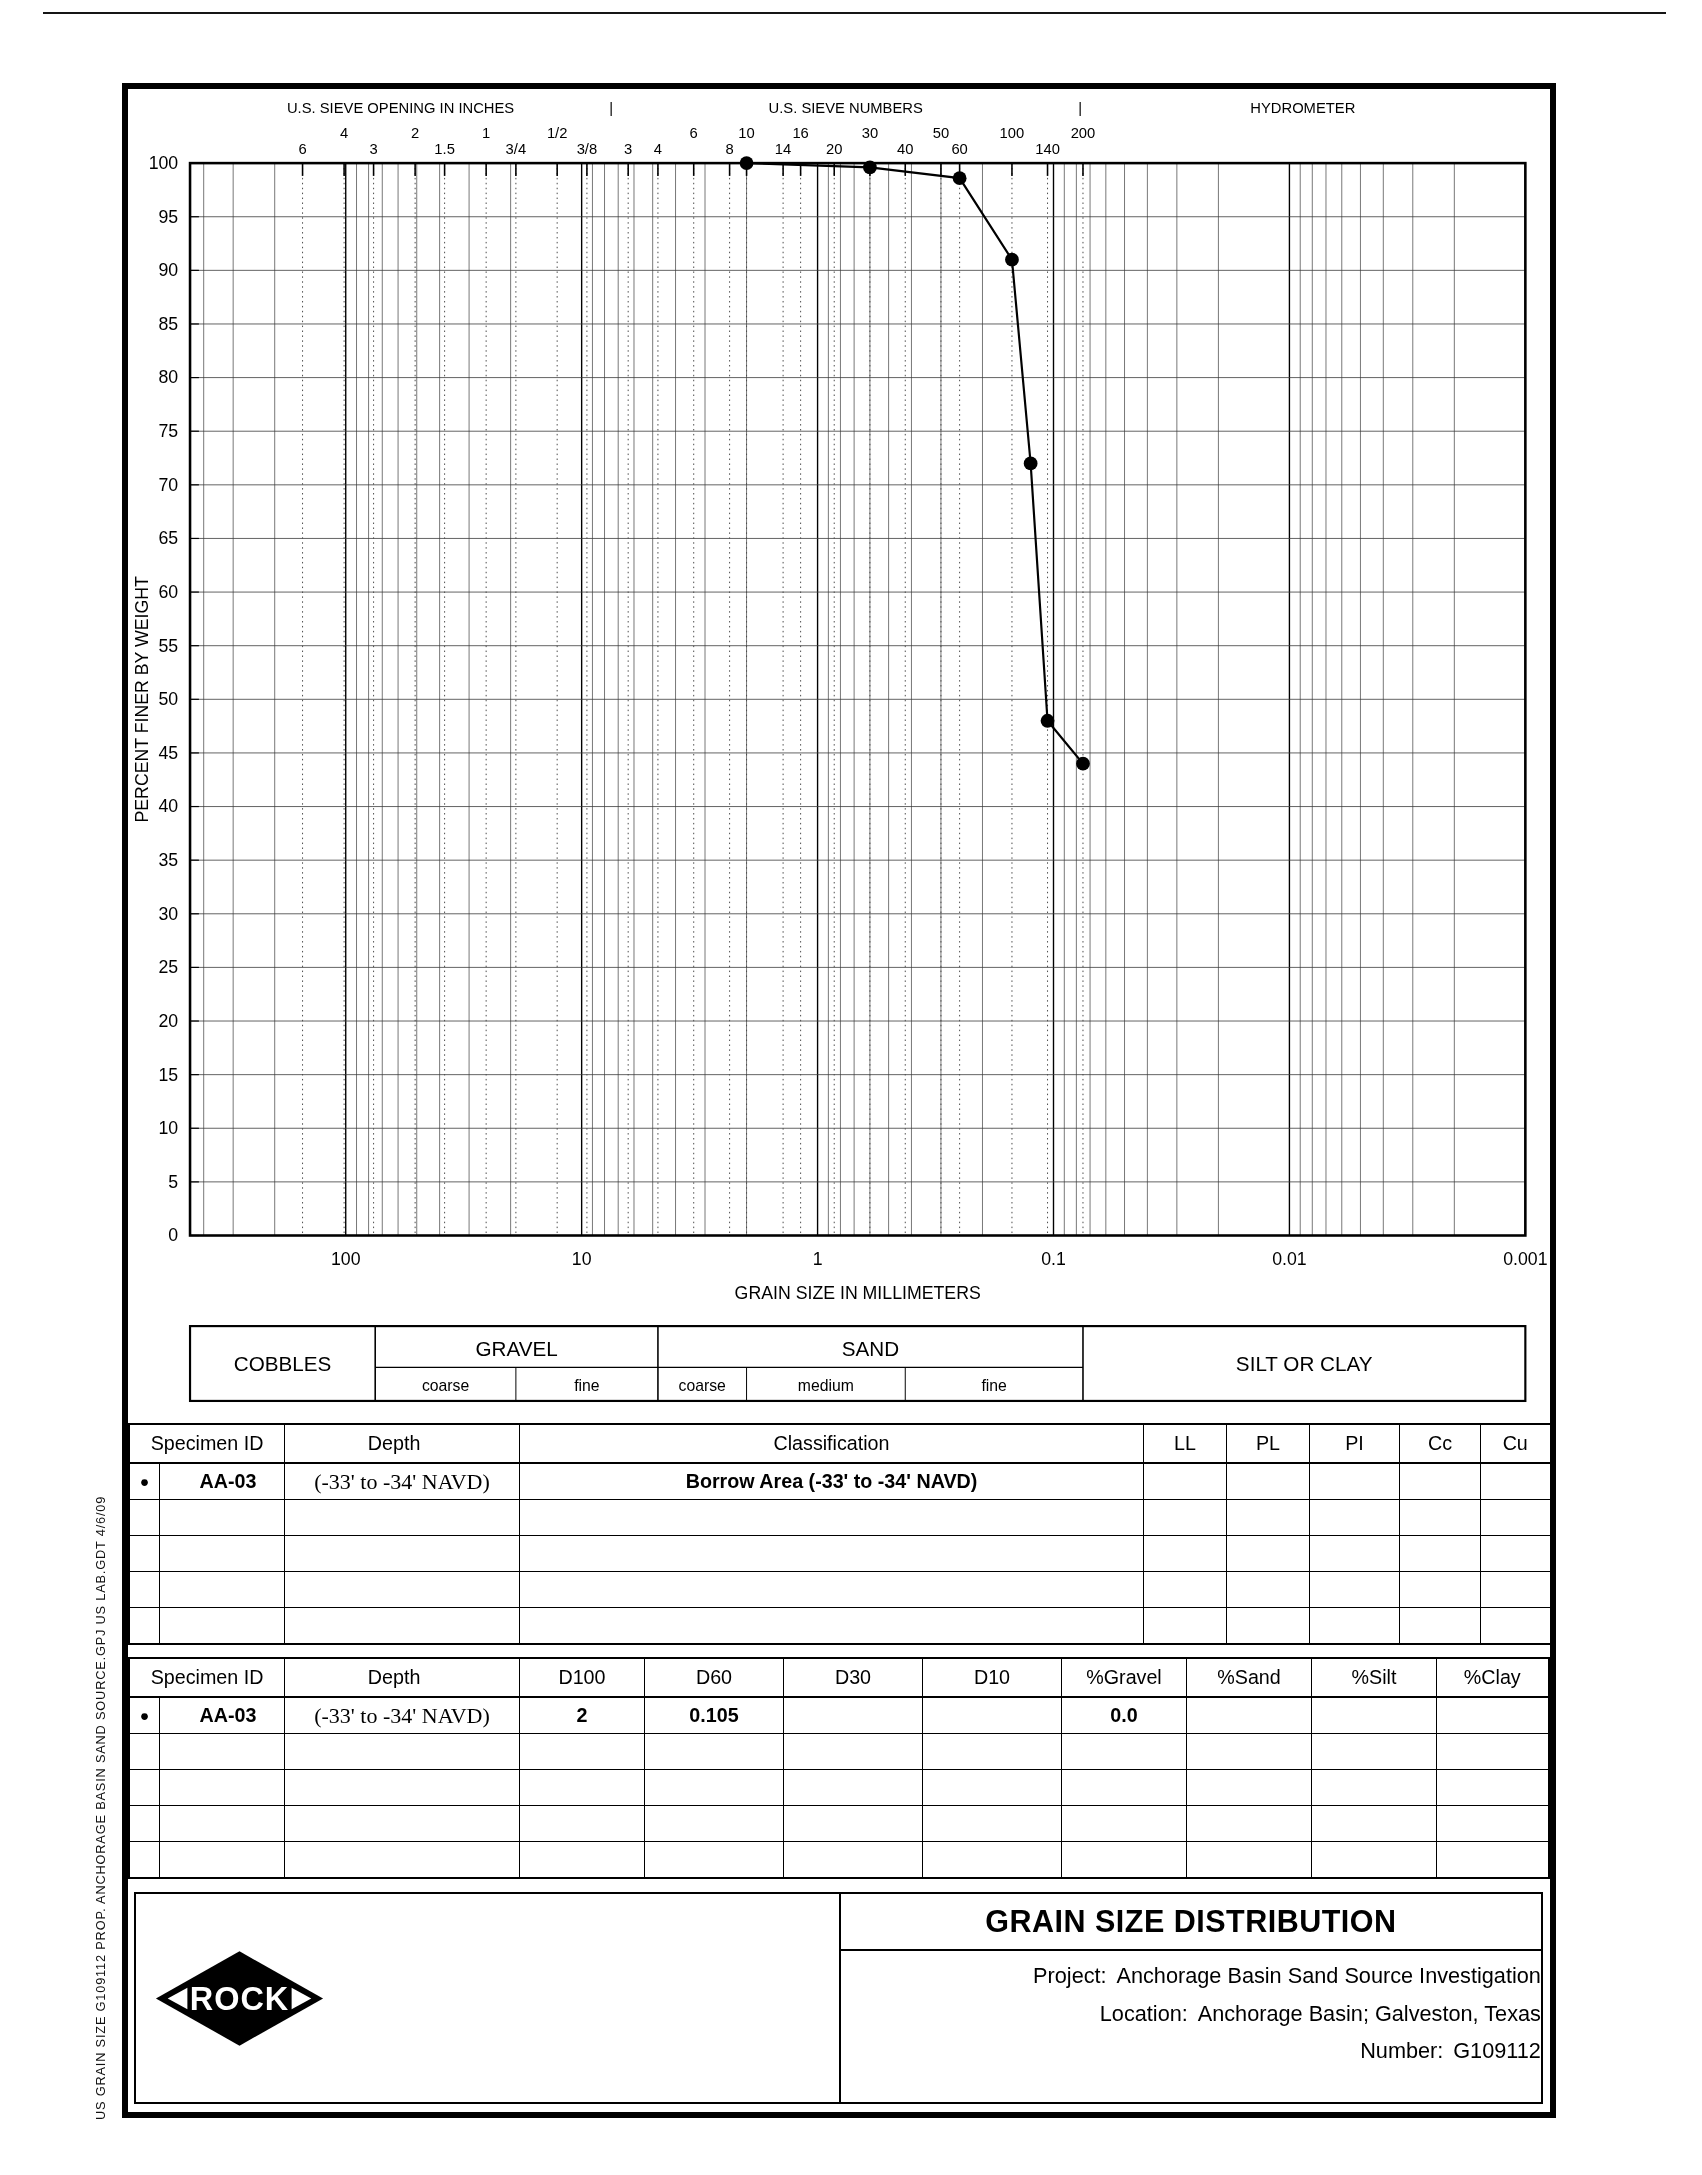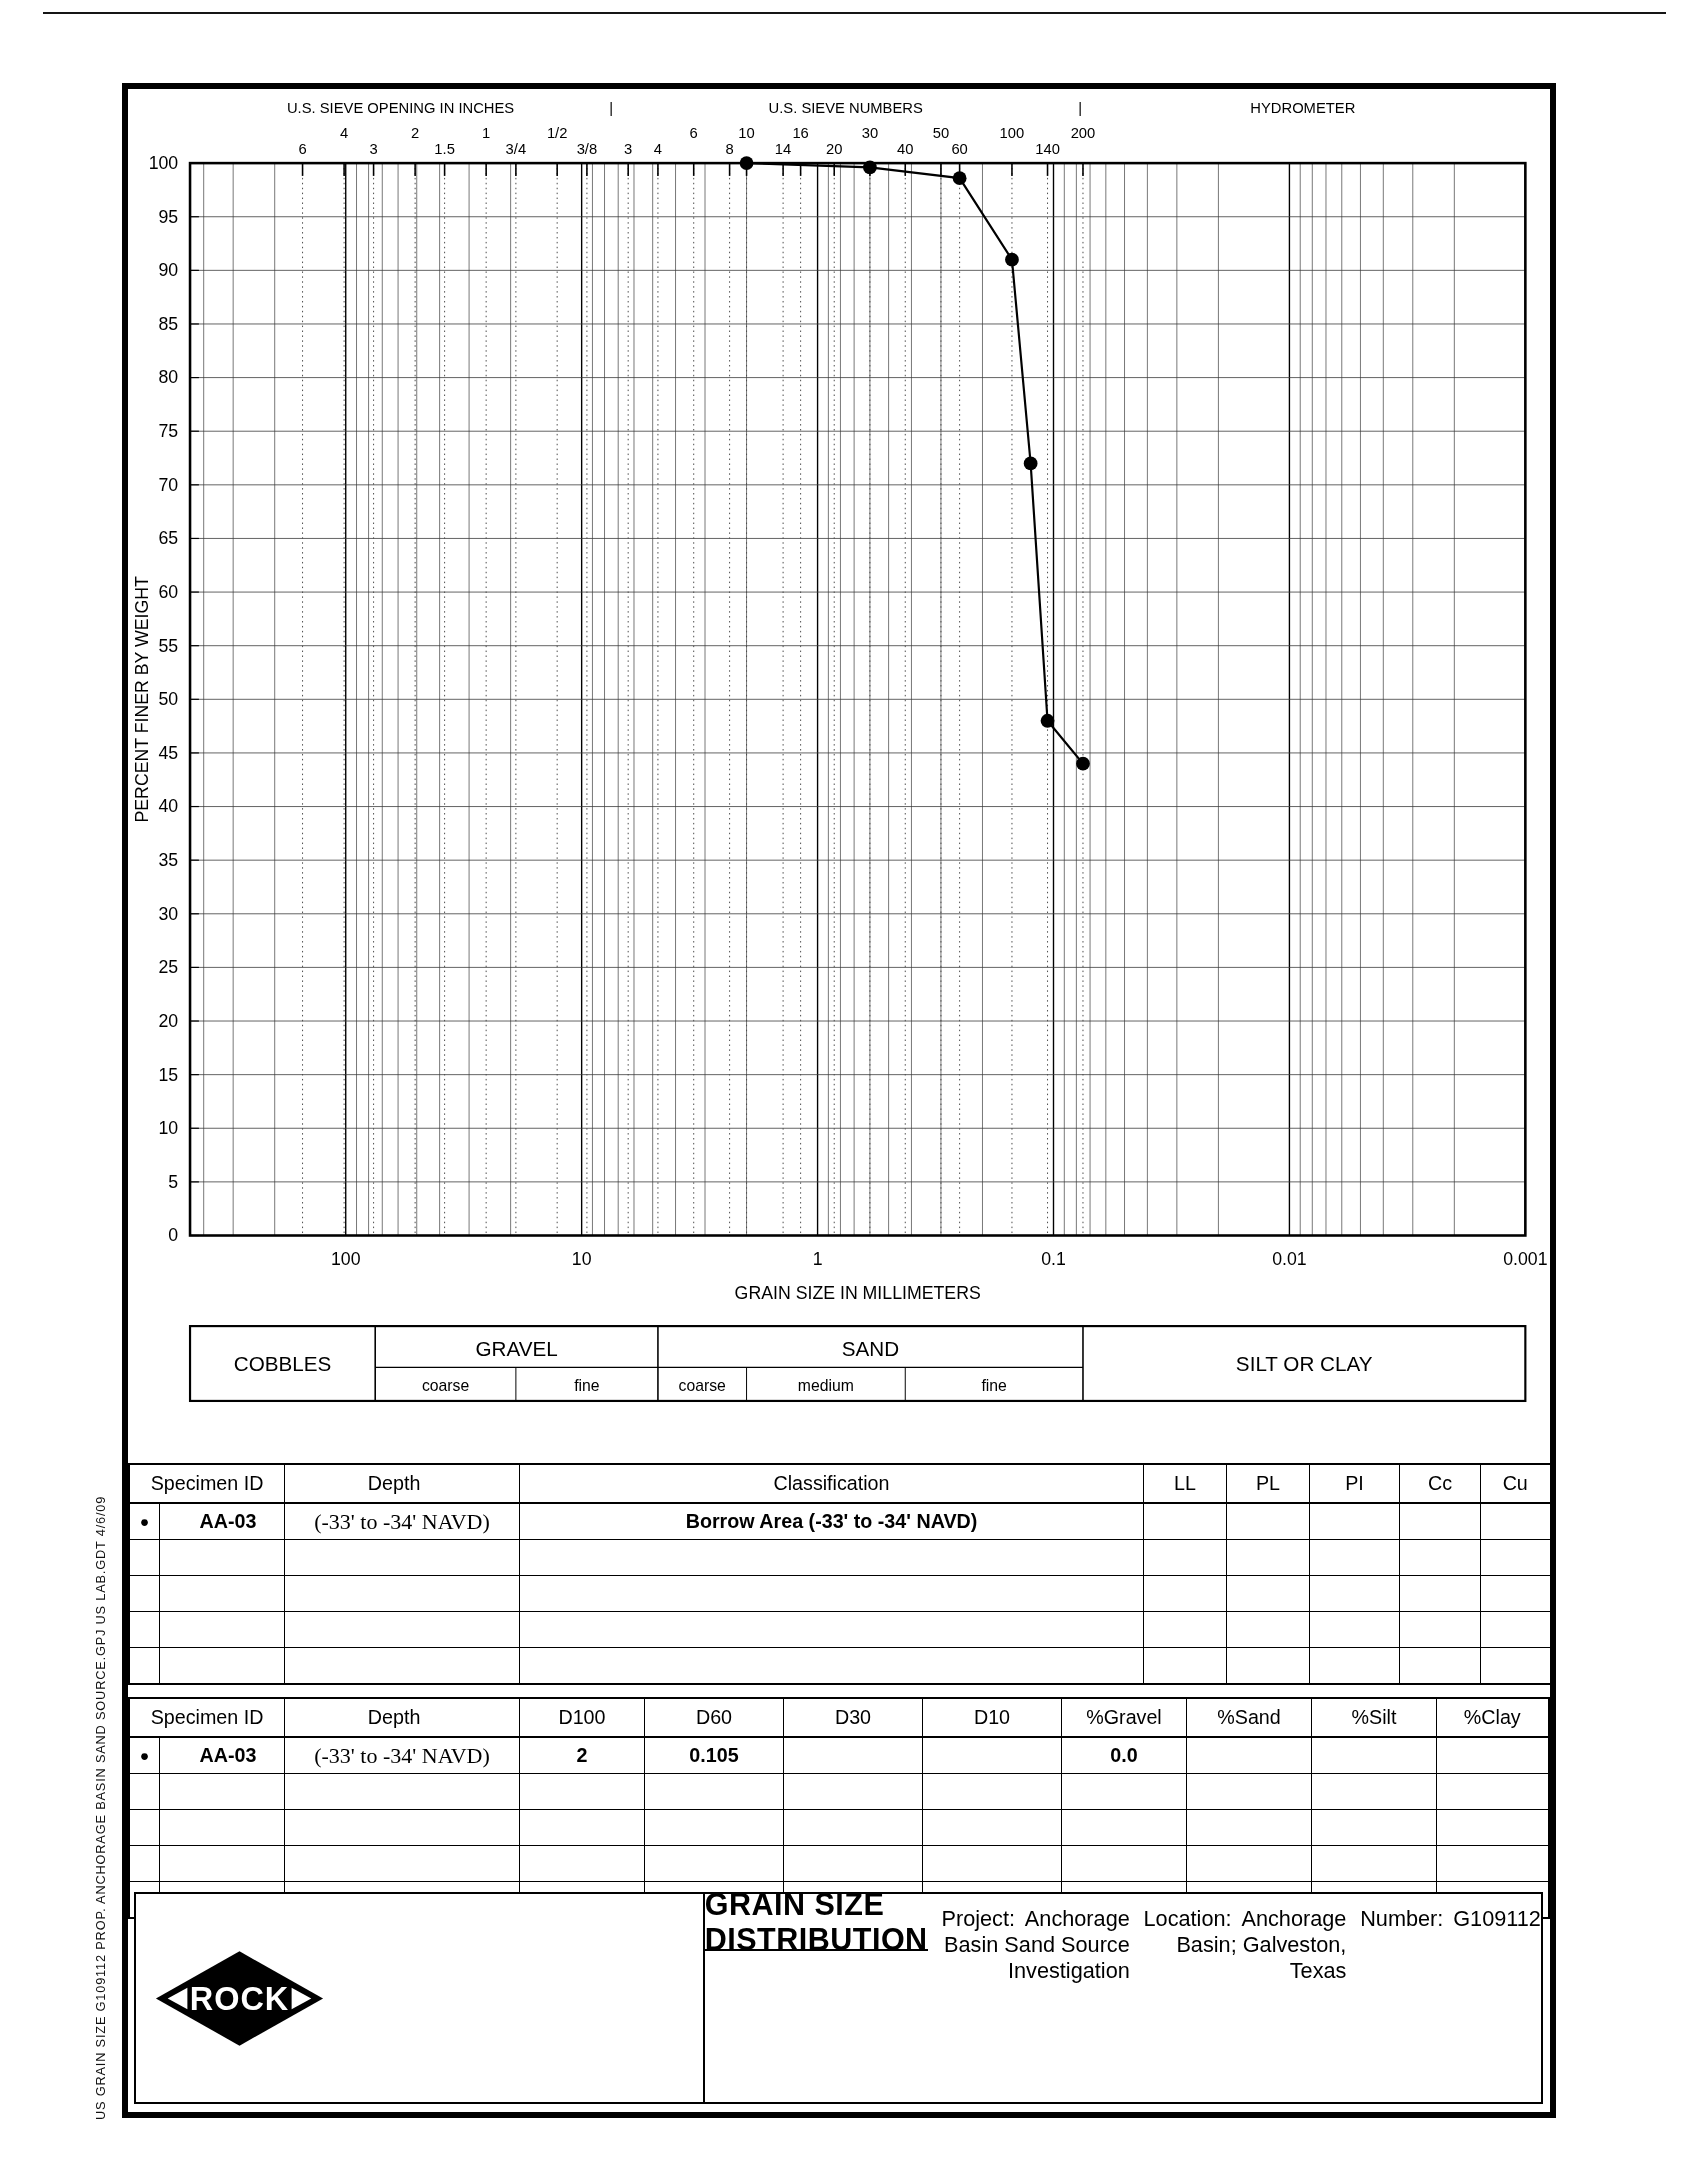--- a/index.html
+++ b/index.html
@@ -15,40 +15,40 @@
 
   .frame{
     position:absolute;left:122px;top:83px;width:1434px;height:2035px;
     border:6.9px solid #000;box-sizing:border-box;background:#fff;
   }
 
   
   .tbl{border-collapse:collapse;table-layout:fixed;position:absolute;left:0;
        width:1420px;font-size:19.7px;}
   .tbl th,.tbl td{border:1px solid #000;padding:0;overflow:hidden;white-space:nowrap;}
-  .tbl{border:2.5px solid #000;margin-top:40px;}
+  .tbl{border:2.5px solid #000;}
   .tbl thead th{border-bottom:2.5px solid #000;font-weight:normal;height:37px;text-align:center;}
   .tbl tbody td{height:35px;text-align:center;}
   .t1{top:1334px;}
   .t2{top:1568px;}
   .h-depth{text-align:left;padding-right:15.8px !important;}
   .tbl tbody tr.data td{font-weight:bold;}
   .tbl tbody td:nth-child(1){font-size:15.8px;}
   .tbl tbody td:nth-child(2){text-align:center;padding-left:11.8px;}
   .tbl tbody td:nth-child(3){font-family:"Liberation Serif",serif;font-weight:normal !important;font-size:22px;}
 
   
   .footer{
     position:absolute;left:5.9px;top:1803px;width:1409px;height:212px;
     border:2.5px solid #000;box-sizing:border-box;display:flex;background:#fff;
   }
   .footer-left{width:705px;border-right:2px solid #000;box-sizing:border-box;
     display:flex;align-items:center;gap:23.6px;padding-left:15.8px;}
   .company{font-size:18.7px;line-height:1.28;}
-  .footer-right{flex:1;display:flex;}
+  .footer-right{flex:1;display:flex;flex-direction:column;}
   .footer-title{height:55px;border-bottom:2px solid #000;display:flex;align-items:center;
     justify-content:center;font-size:30.5px;font-weight:bold;letter-spacing:0.5px;}
   .footer-field{font-size:21.7px;padding:11.8px 0 0 13.8px;text-align:right;}
   .footer-field .f-label{margin-right:9.9px;}
 </style>
 </head>
 <body>
 
 <div class="scan-top-line"></div>
 

